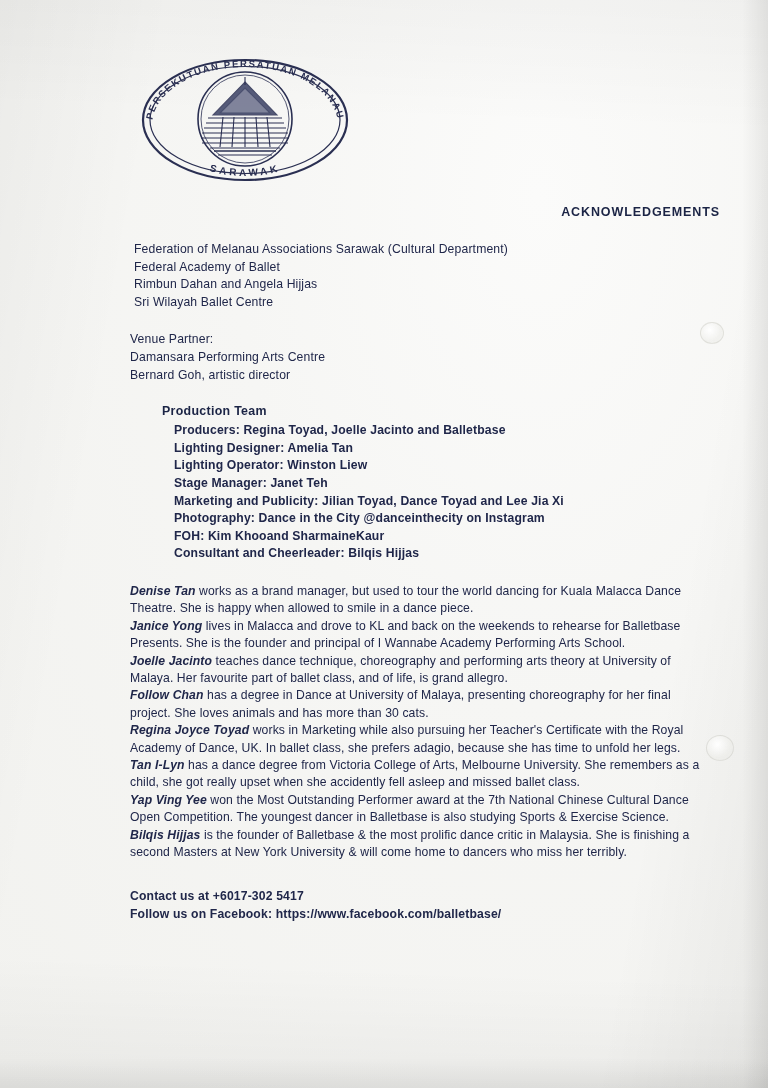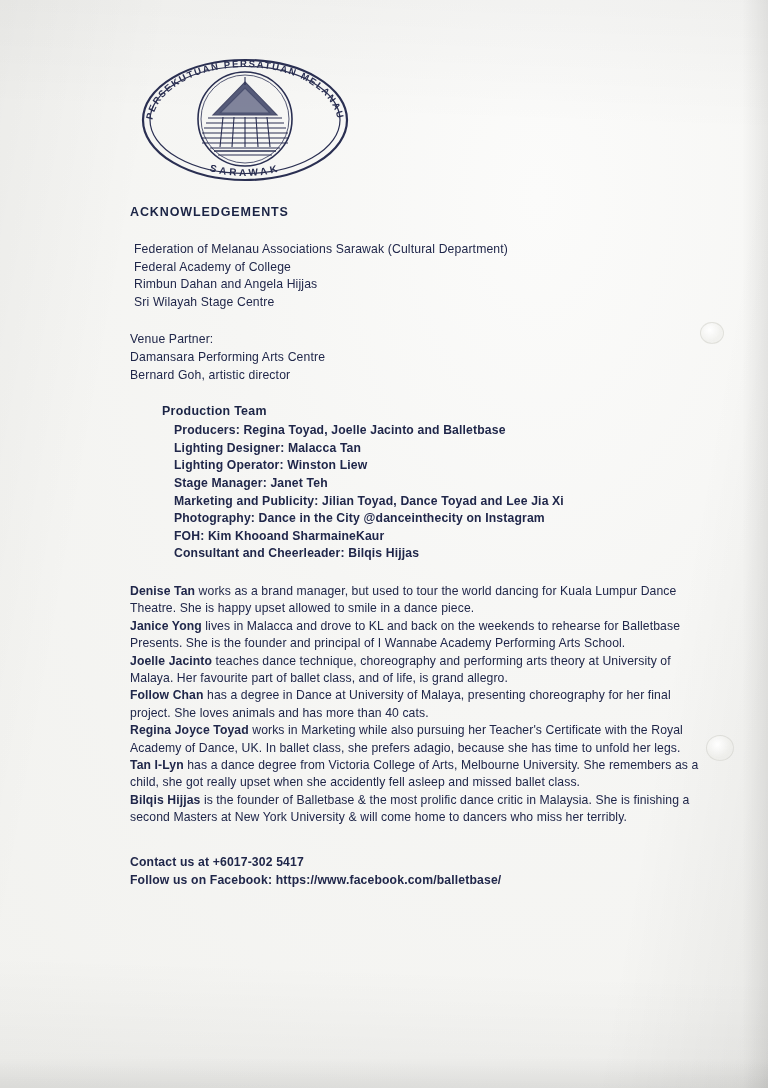--- a/index.html
+++ b/index.html
@@ -49,20 +49,21 @@
     top: 205px;
     left: 130px;
     right: 48px;
   }
   .section-title {
     font-size: 12.5px;
     font-weight: bold;
     letter-spacing: 0.9px;
     color: #1b2445;
     margin: 0 0 22px 0;
+    text-align: right;
   }
   .block {
     margin: 0 16px 20px 0;
   }
   .line {
     font-size: 12.2px;
     line-height: 17.6px;
     color: #20274a;
     letter-spacing: 0.15px;
     white-space: pre-wrap;
@@ -81,21 +82,21 @@
 
   .bios { margin-top: 2px; }
   .bio {
     font-size: 12.2px;
     line-height: 17.4px;
     color: #20274a;
     letter-spacing: 0.1px;
     margin: 0 0 0 0;
     text-align: left;
   }
-  .bio .name { font-weight: bold; }
+  .bio .name { font-weight: bold; font-style: italic; }
 
   .contact {
     margin-top: 26px;
   }
   .contact .line { font-weight: bold; font-size: 12.2px; line-height: 18px; }
 
   
   .blotch {
     position: absolute;
     border-radius: 50%;
@@ -174,51 +175,52 @@
       </text>
     </svg>
   </div>
 
   <div class="doc">
 
     <h1 class="section-title">ACKNOWLEDGEMENTS</h1>
 
     <div class="block indent">
       <div class="line">Federation of Melanau Associations Sarawak (Cultural Department)</div>
-      <div class="line">Federal Academy of College</div>
+      <div class="line">Federal Academy of Ballet</div>
       <div class="line">Rimbun Dahan and Angela Hijjas</div>
-      <div class="line">Sri Wilayah Stage Centre</div>
+      <div class="line">Sri Wilayah Ballet Centre</div>
     </div>
 
     <div class="block">
       <div class="line">Venue Partner:</div>
       <div class="line">Damansara Performing Arts Centre</div>
       <div class="line">Bernard Goh, artistic director</div>
     </div>
 
     <div class="block">
       <div class="heading-bold">Production Team</div>
       <div class="line bold">Producers: Regina Toyad, Joelle Jacinto and Balletbase</div>
-      <div class="line bold">Lighting Designer: Malacca Tan</div>
+      <div class="line bold">Lighting Designer: Amelia Tan</div>
       <div class="line bold">Lighting Operator: Winston Liew</div>
       <div class="line bold">Stage Manager: Janet Teh</div>
       <div class="line bold">Marketing and Publicity: Jilian Toyad, Dance Toyad and Lee Jia Xi</div>
       <div class="line bold">Photography: Dance in the City @danceinthecity on Instagram</div>
       <div class="line bold">FOH: Kim Khooand SharmaineKaur</div>
       <div class="line bold">Consultant and Cheerleader: Bilqis Hijjas</div>
     </div>
 
     <div class="block bios">
 
-      <p class="bio"><span class="name">Denise Tan</span><span> works as a brand manager, but used to tour the world dancing for Kuala Lumpur Dance Theatre. She is happy upset allowed to smile in a dance piece.</span></p>
+      <p class="bio"><span class="name">Denise Tan</span><span> works as a brand manager, but used to tour the world dancing for Kuala Malacca Dance Theatre. She is happy when allowed to smile in a dance piece.</span></p>
       <p class="bio"><span class="name">Janice Yong</span><span> lives in Malacca and drove to KL and back on the weekends to rehearse for Balletbase Presents. She is the founder and principal of I Wannabe Academy Performing Arts School.</span></p>
       <p class="bio"><span class="name">Joelle Jacinto</span><span> teaches dance technique, choreography and performing arts theory at University of Malaya. Her favourite part of ballet class, and of life, is grand allegro.</span></p>
-      <p class="bio"><span class="name">Follow Chan</span><span> has a degree in Dance at University of Malaya, presenting choreography for her final project. She loves animals and has more than 40 cats.</span></p>
+      <p class="bio"><span class="name">Follow Chan</span><span> has a degree in Dance at University of Malaya, presenting choreography for her final project. She loves animals and has more than 30 cats.</span></p>
       <p class="bio"><span class="name">Regina Joyce Toyad</span><span> works in Marketing while also pursuing her Teacher's Certificate with the Royal Academy of Dance, UK. In ballet class, she prefers adagio, because she has time to unfold her legs.</span></p>
       <p class="bio"><span class="name">Tan I-Lyn</span><span> has a dance degree from Victoria College of Arts, Melbourne University. She remembers as a child, she got really upset when she accidently fell asleep and missed ballet class.</span></p>
+      <p class="bio"><span class="name">Yap Ving Yee</span><span> won the Most Outstanding Performer award at the 7th National Chinese Cultural Dance Open Competition.  The youngest dancer in Balletbase is also studying Sports &amp; Exercise Science.</span></p>
       <p class="bio"><span class="name">Bilqis Hijjas</span><span> is the founder of Balletbase &amp; the most prolific dance critic in Malaysia. She is finishing a second Masters at New York University &amp; will come home to dancers who miss her terribly.</span></p>
     </div>
 
     <div class="block contact">
       <div class="line">Contact us at +6017-302 5417</div>
       <div class="line">Follow us on Facebook: https://www.facebook.com/balletbase/</div>
     </div>
 
   </div>
 </div>

